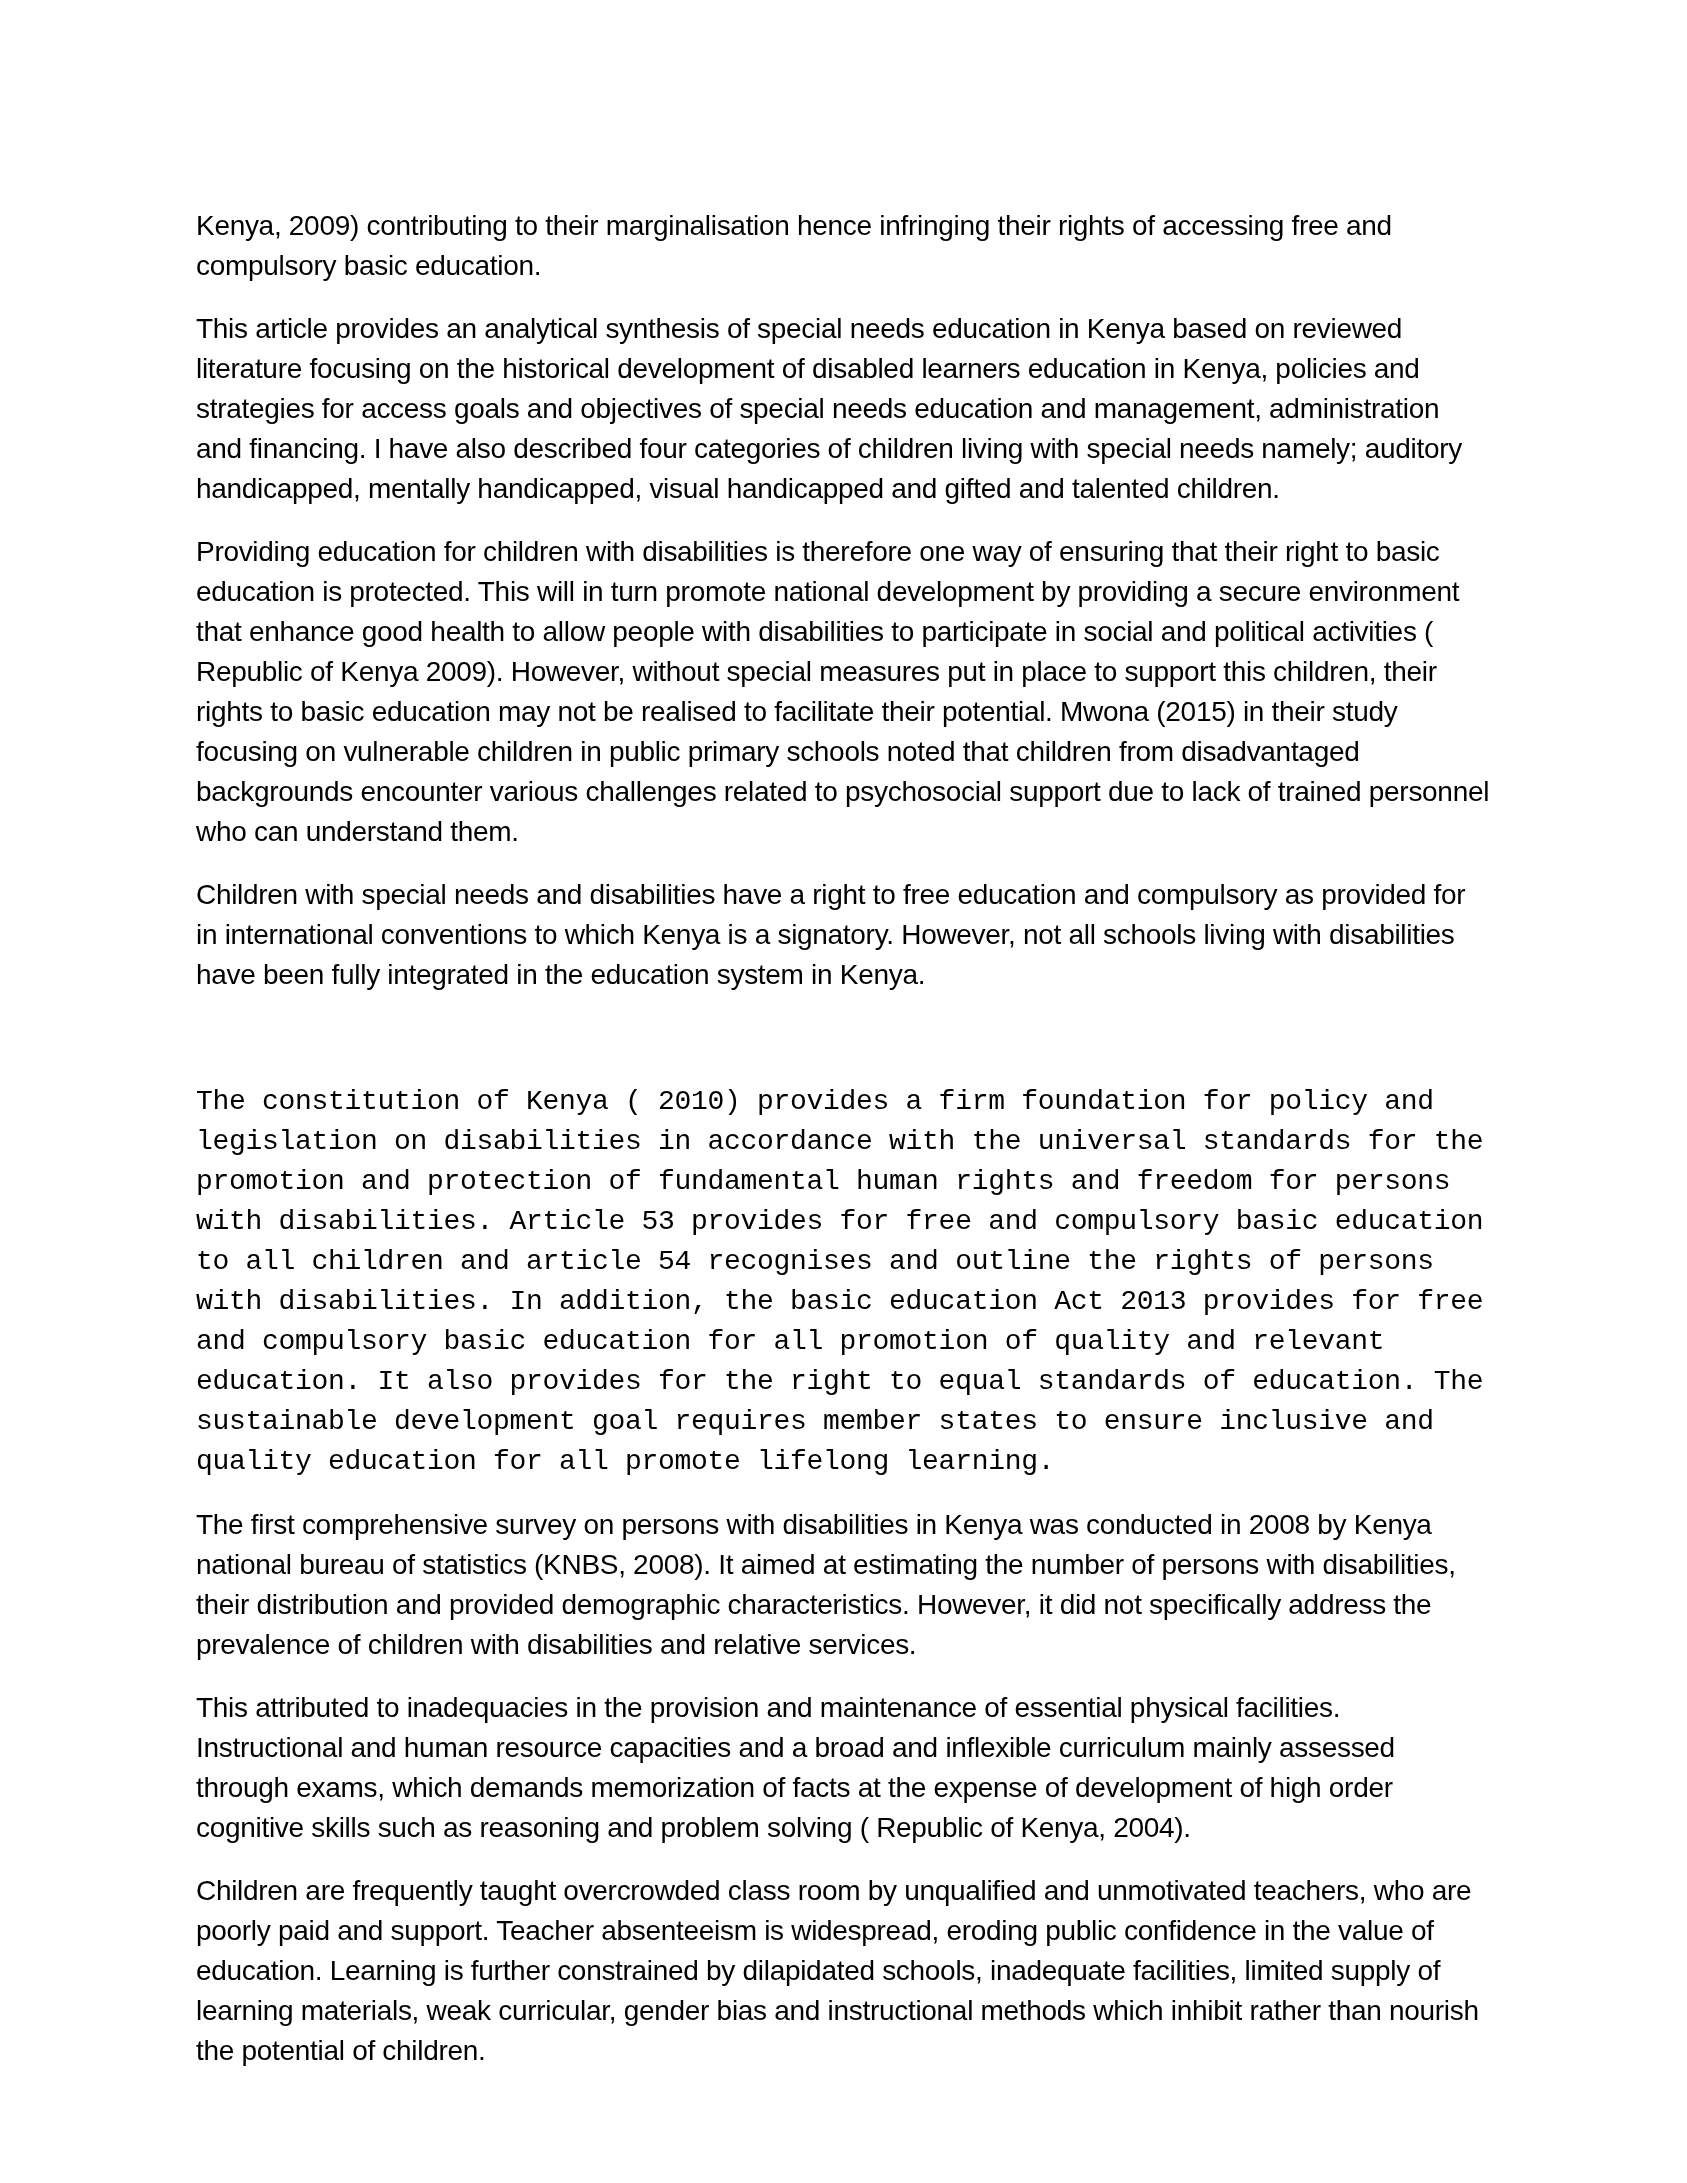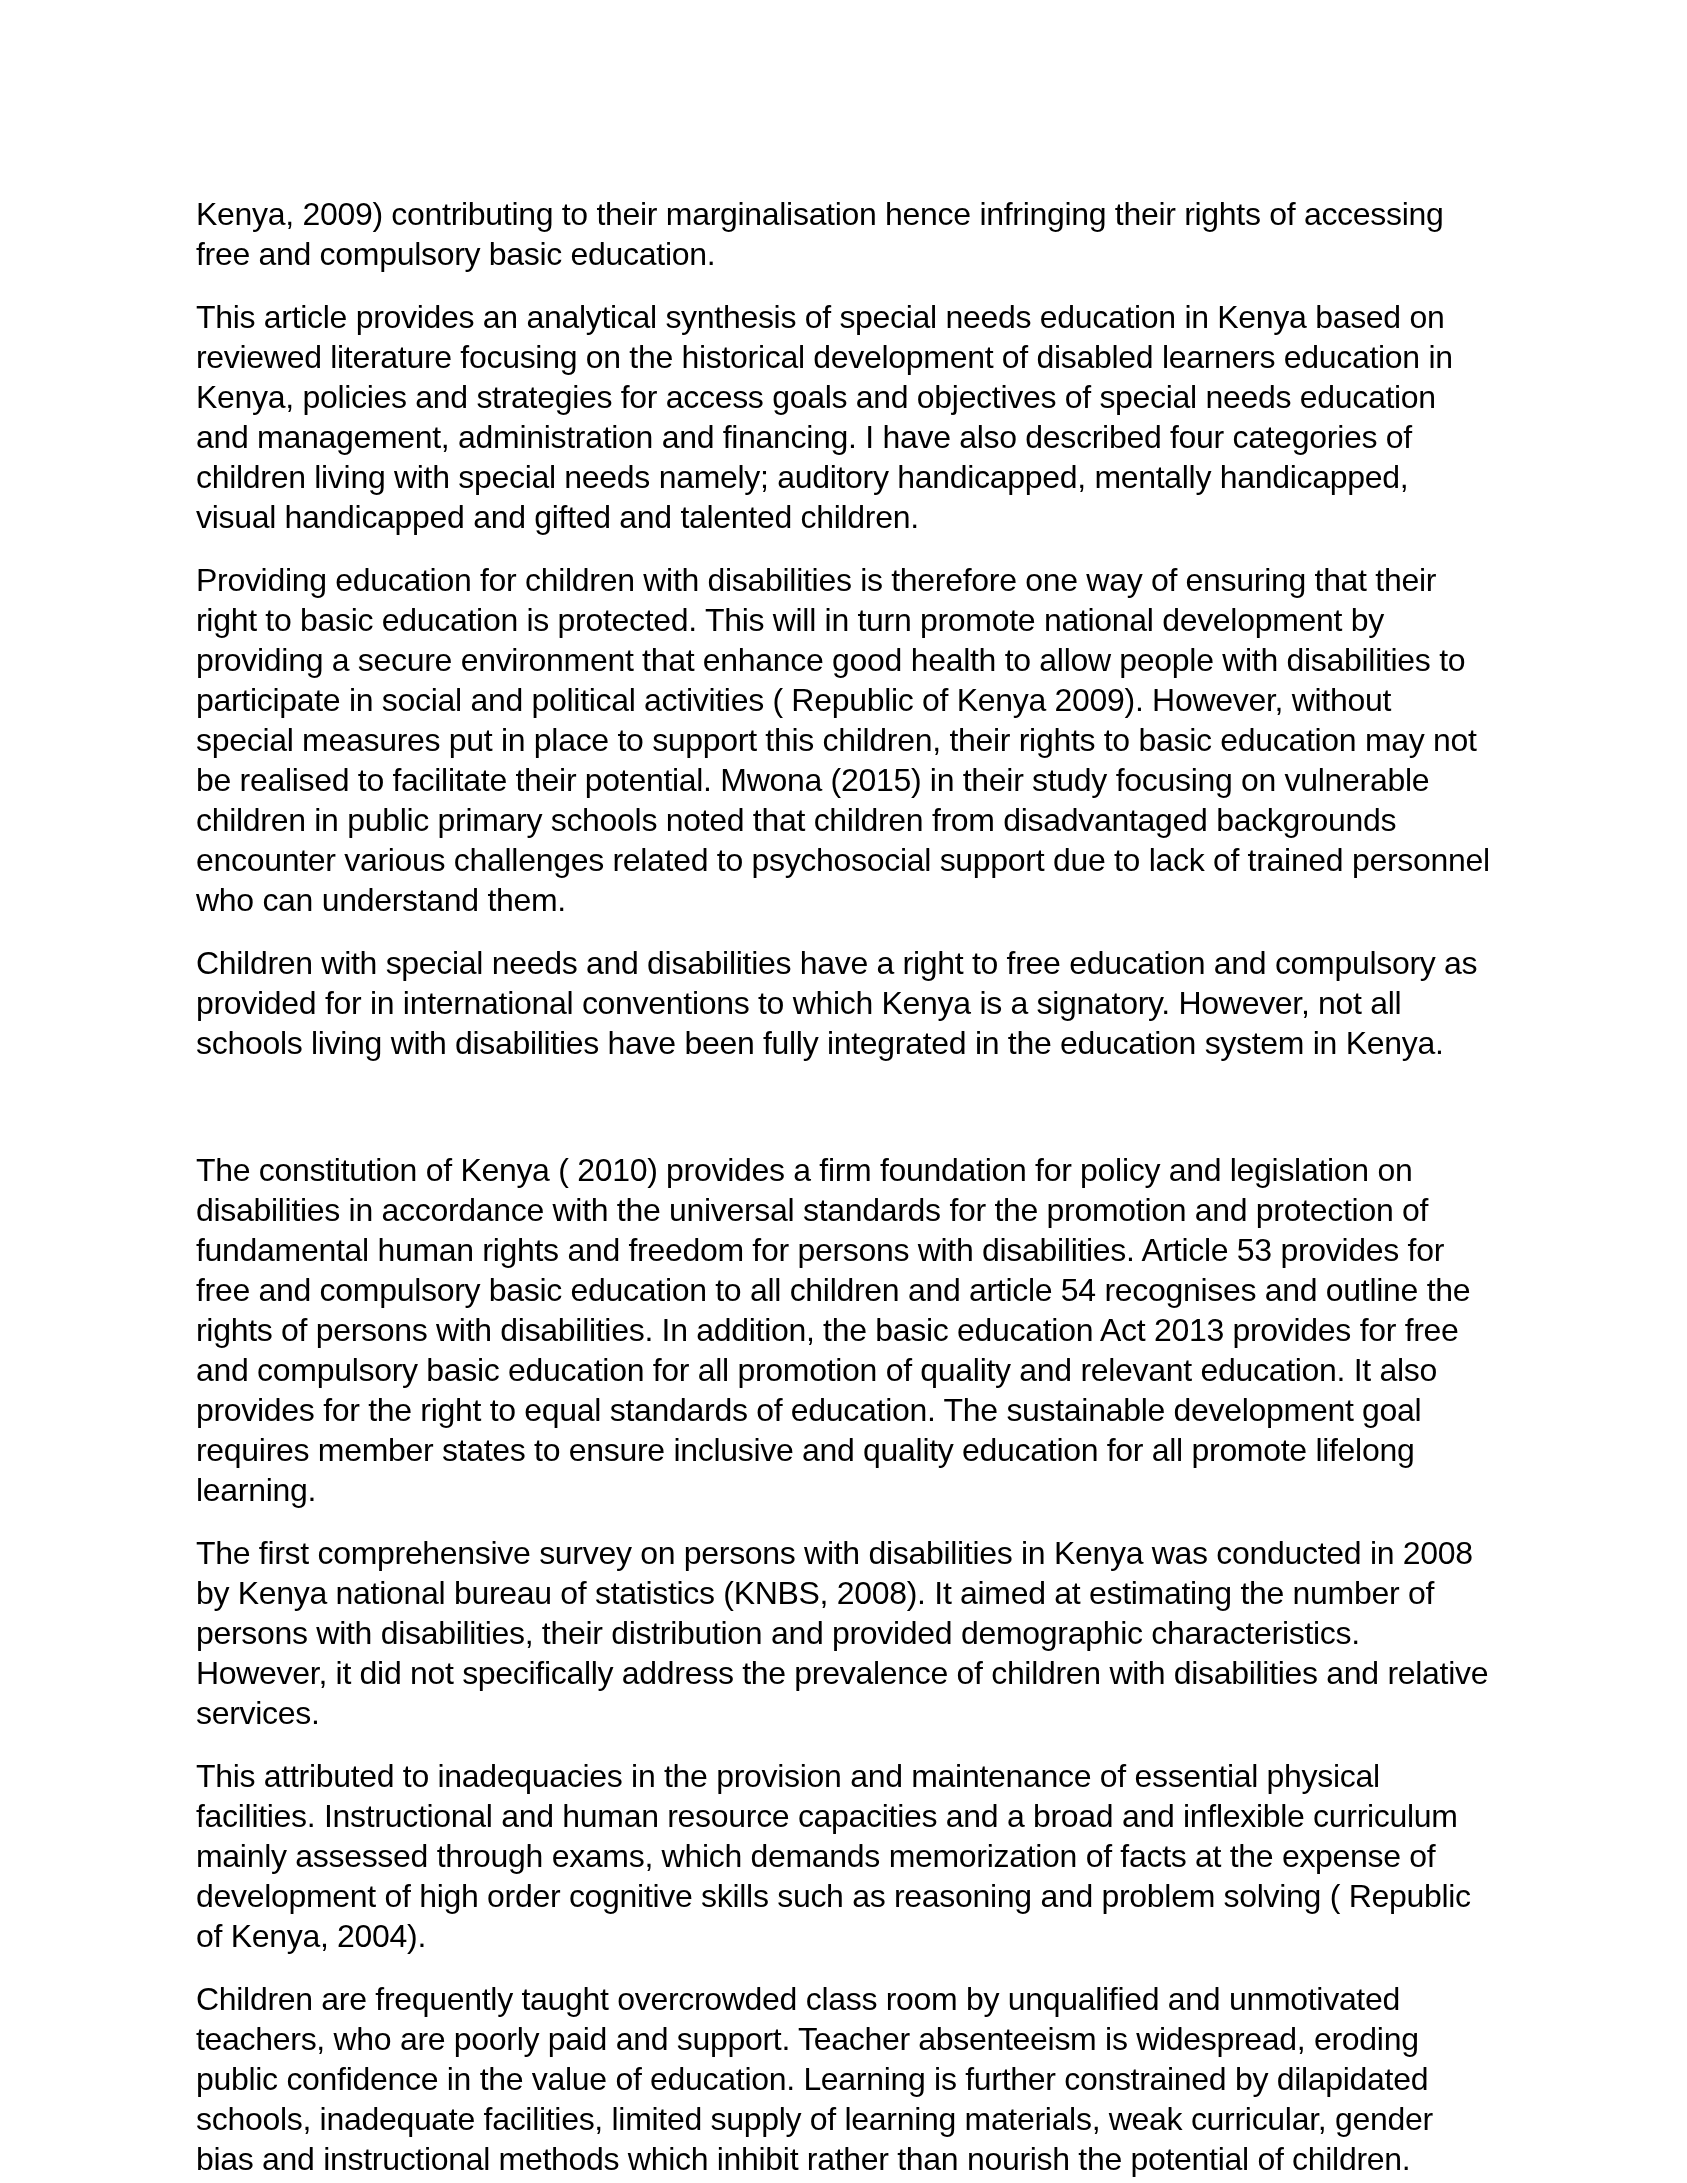--- a/index.html
+++ b/index.html
@@ -18,30 +18,31 @@
     width: 1687px;
     height: 2183px;
     background: #ffffff;
     padding: 194px 196px 0 196px;
   }
   .doc {
     width: 1294px;
     color: #000000;
   }
   .doc p {
-    margin: 0 0 23px 0;
-    font-size: 32px;
+    margin: 12px 0 23px 0;
+    font-size: 28px;
     line-height: 40px;
     letter-spacing: -0.3px;
     text-align: left;
     color: #000000;
   }
   
   .doc p.gap-above {
     margin-top: 87px;
+    font-family: Liberation Mono, monospace;
   }
 </style>
 </head>
 <body>
 
 <div class="page">
   <div class="doc">
     <p>Kenya, 2009) contributing to their marginalisation hence infringing their rights of accessing free and compulsory basic education.</p>
     <p>This article provides an analytical synthesis of special needs education in Kenya based on reviewed literature focusing on the historical development of disabled learners education in Kenya, policies and strategies for access goals and objectives of special needs education and management, administration and financing. I have also described four categories of children living with special needs namely; auditory handicapped, mentally handicapped, visual handicapped and gifted and talented children.</p>
     <p>Providing education for children with disabilities is therefore one way of ensuring that their right to basic education is protected. This will in turn promote national development by providing a secure environment that enhance good health to allow people with disabilities to participate in social and political activities ( Republic of Kenya 2009). However, without special measures put in place to support this children, their rights to basic education may not be realised to facilitate their potential. Mwona (2015) in their study focusing on vulnerable children in public primary schools noted that children from disadvantaged backgrounds encounter various challenges related to psychosocial support due to lack of trained personnel who can understand them.</p>

